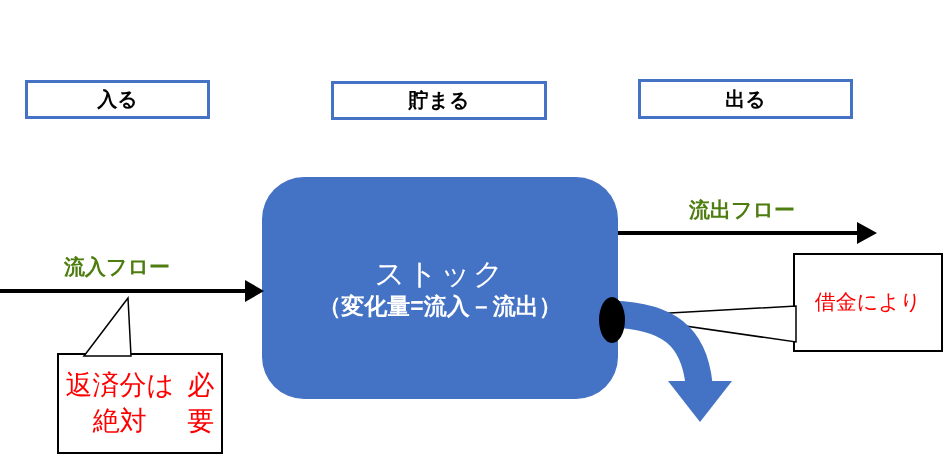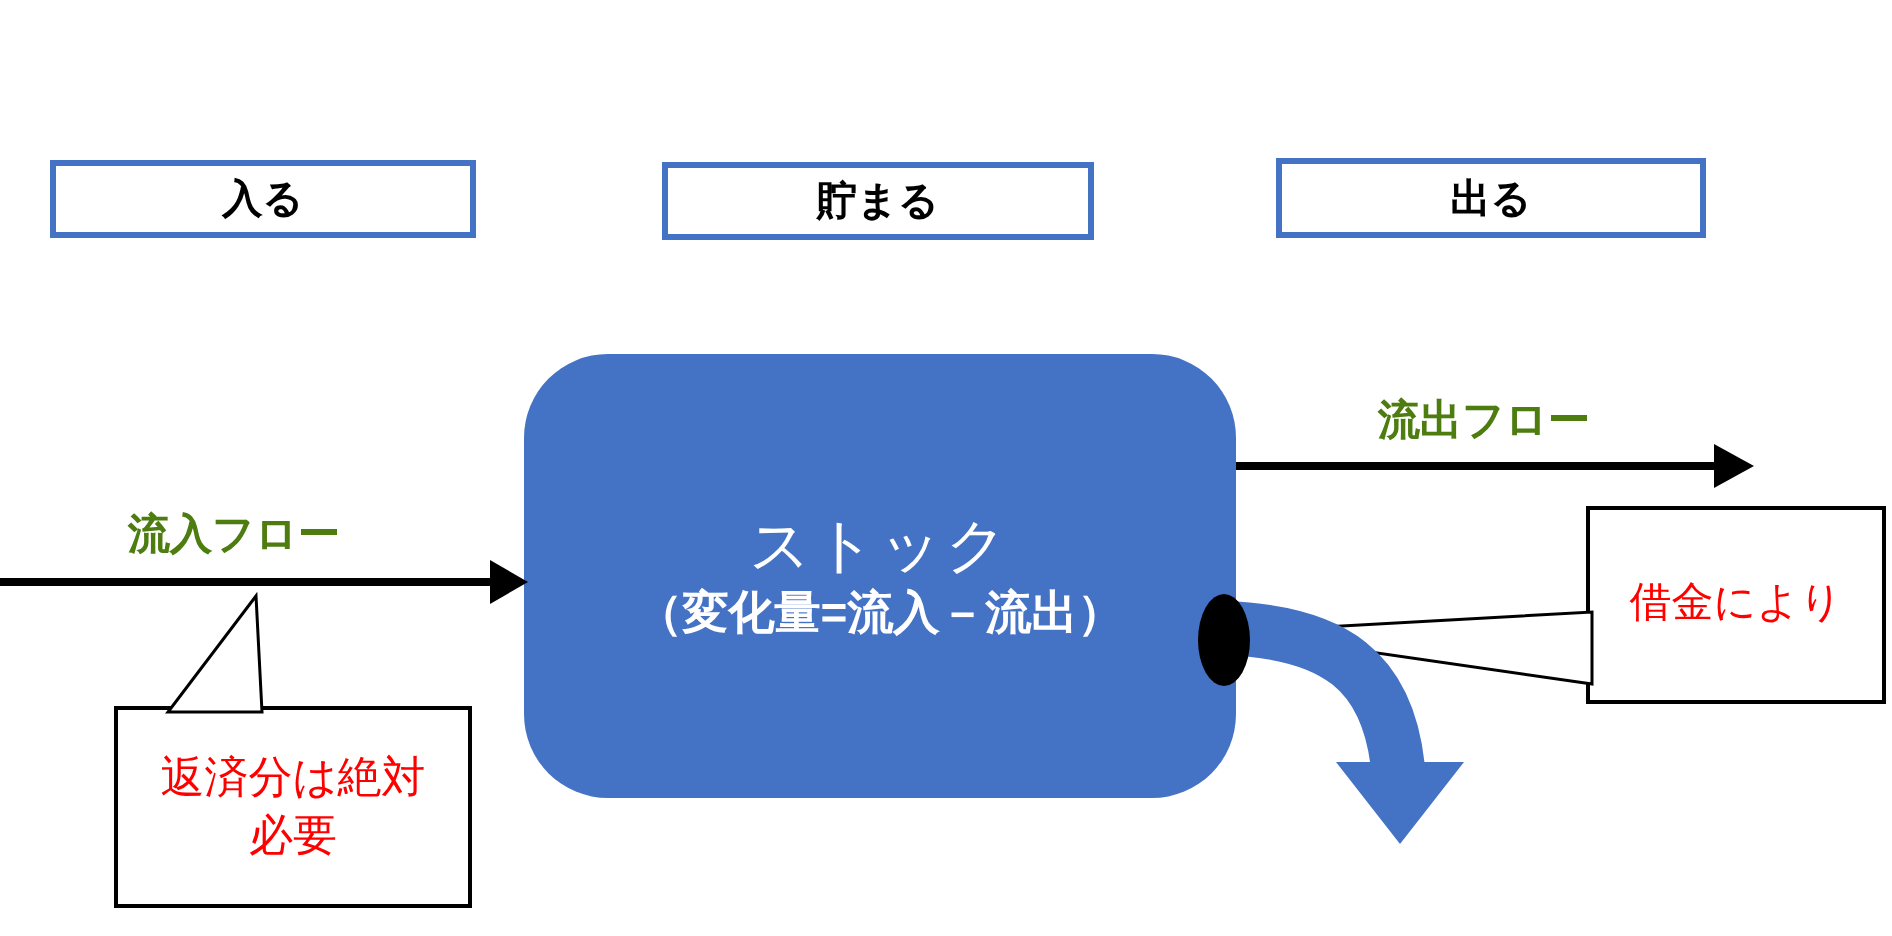--- a/index.html
+++ b/index.html
@@ -13,43 +13,43 @@
     left:4px;top:7px;width:176px;height:33px;background:#FFFF00;
     color:#FF0000;font-weight:bold;font-size:21px;line-height:33px;
     padding-left:22px;box-sizing:border-box;z-index:3;
   }
   
   .hdr-box{
     border:3px solid #4472C4;background:#ffffff;color:#000000;
     font-weight:bold;font-size:20px;display:flex;align-items:center;justify-content:center;
     box-sizing:border-box;z-index:2;
   }
-  .hdr-1{left:25px;top:80px;width:213px;height:39px;}
+  .hdr-1{left:25px;top:80px;width:185px;height:39px;}
   .hdr-2{left:331px;top:81px;width:216px;height:39px;}
   .hdr-3{left:638px;top:79px;width:215px;height:40px;}
   
   .stock-box{
     left:262px;top:177px;width:356px;height:222px;background:#4472C4;border-radius:42px;
     display:flex;flex-direction:column;align-items:center;justify-content:center;
     color:#ffffff;z-index:1;text-align:center;
   }
   .stock-title{font-size:30px;font-weight:normal;letter-spacing:2px;line-height:1.25;}
   .stock-subtitle{font-size:23px;font-weight:bold;line-height:1.25;}
   
   .flow-label{color:#4d7c0f;font-weight:bold;font-size:21px;z-index:3;white-space:nowrap;}
   .inflow-label{left:52px;top:253px;width:130px;text-align:center;}
   .outflow-label{left:676px;top:196px;width:132px;text-align:center;}
   .repay-label{left:672px;top:423px;width:72px;text-align:center;font-size:22px;}
   
   .callout{
     background:#ffffff;border:2px solid #000000;box-sizing:border-box;
-    display:flex;flex-direction:column;align-items:center;justify-content:center;
+    display:flex;align-items:center;justify-content:center;
     color:#FF0000;text-align:center;z-index:2;
   }
-  .callout-left{left:57px;top:353px;width:179px;height:101px;font-size:22px;line-height:1.3;}
+  .callout-left{left:57px;top:353px;width:166px;height:101px;font-size:27px;line-height:1.3;}
   .callout-right{left:793px;top:253px;width:150px;height:99px;font-size:21px;line-height:1.35;}
   
   .overlay{left:0;top:0;width:946px;height:468px;z-index:4;pointer-events:none;}
 </style>
 </head>
 <body>
 
 <div class="canvas">
 
 

